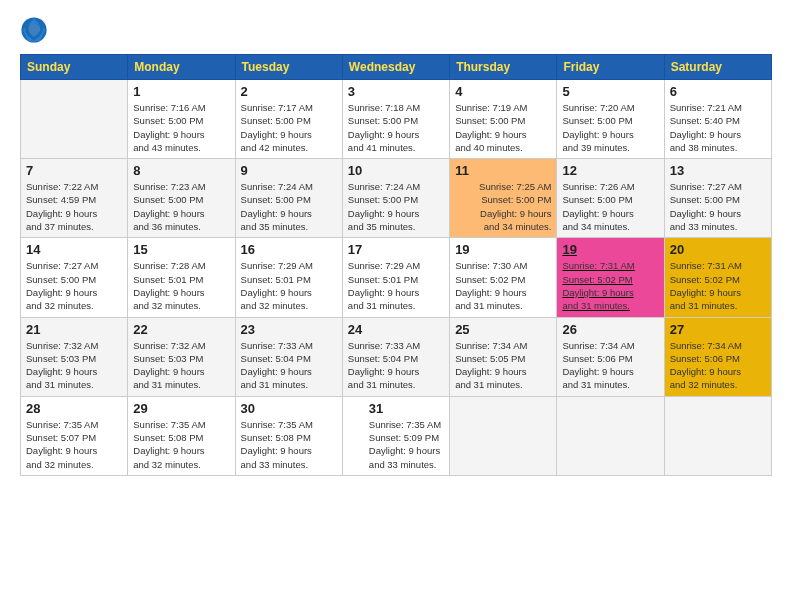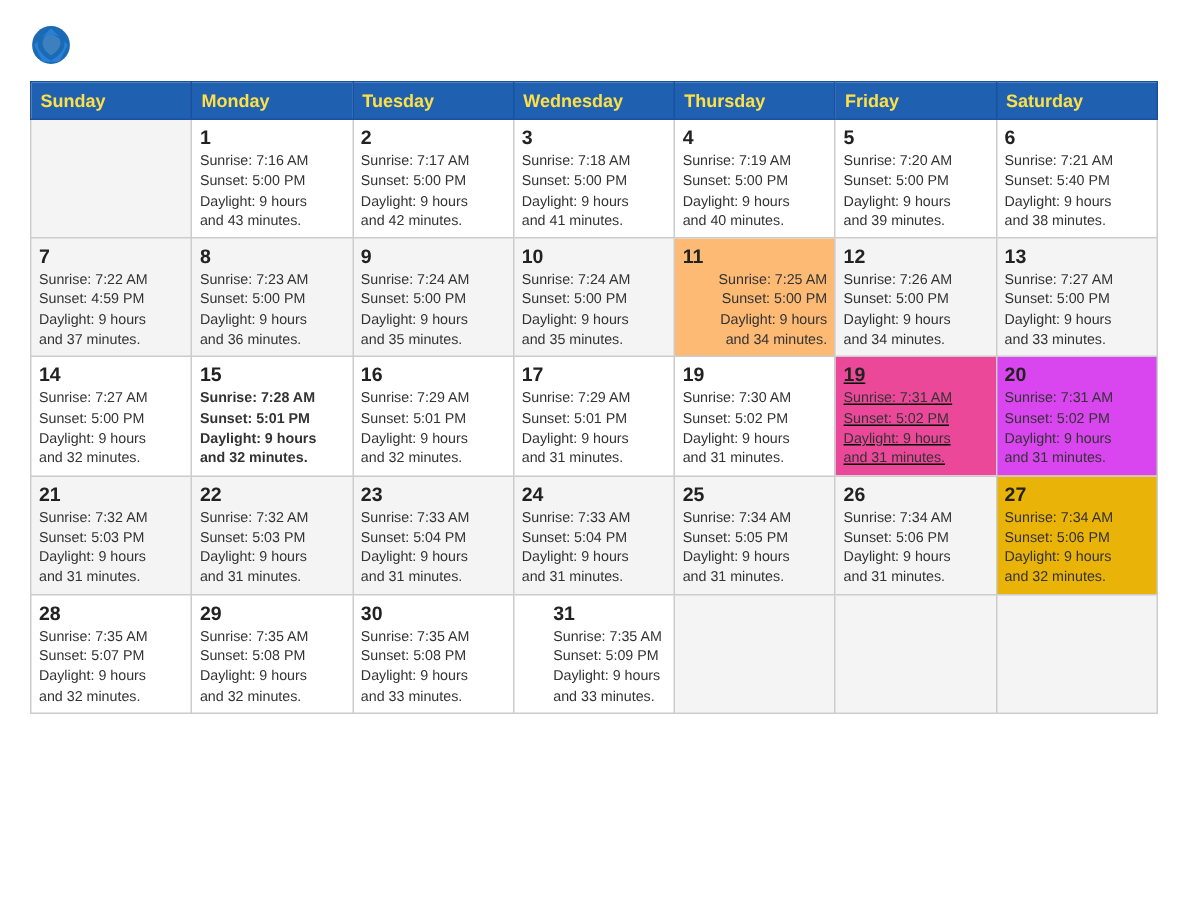--- a/index.html
+++ b/index.html
@@ -234,21 +234,21 @@
         <tr>
           <td style="background: rgb(255, 255, 255);">
             <span class="day-num">14</span>
             <div class="day-info" style="white-space: pre-line;">Sunrise: 7:27 AM
 Sunset: 5:00 PM
 Daylight: 9 hours
 and 32 minutes.</div>
           </td>
           <td style="background: rgb(255, 255, 255);">
             <span class="day-num">15</span>
-            <div class="day-info" style="white-space: pre-line; font-weight: bold;">Sunrise: 7:28 AM
+            <div class="day-info" style="white-space: pre-line;">Sunrise: 7:28 AM
 Sunset: 5:01 PM
 Daylight: 9 hours
 and 32 minutes.</div>
           </td>
           <td style="background: rgb(255, 255, 255);">
             <span class="day-num">16</span>
             <div class="day-info" style="white-space: pre-line;">Sunrise: 7:29 AM
 Sunset: 5:01 PM
 Daylight: 9 hours
 and 32 minutes.</div>
@@ -267,21 +267,21 @@
 Daylight: 9 hours
 and 31 minutes.</div>
           </td>
           <td style="background: #ec4899; text-decoration: underline;">
             <span class="day-num">19</span>
             <div class="day-info" style="white-space: pre-line;">Sunrise: 7:31 AM
 Sunset: 5:02 PM
 Daylight: 9 hours
 and 31 minutes.</div>
           </td>
-          <td style="background: #d946ef;">
+          <td style="background: #eab308;">
             <span class="day-num">20</span>
             <div class="day-info" style="white-space: pre-line;">Sunrise: 7:31 AM
 Sunset: 5:02 PM
 Daylight: 9 hours
 and 31 minutes.</div>
           </td>
         </tr>
         <tr>
           <td style="background: rgb(244, 244, 244);">
             <span class="day-num">21</span>

